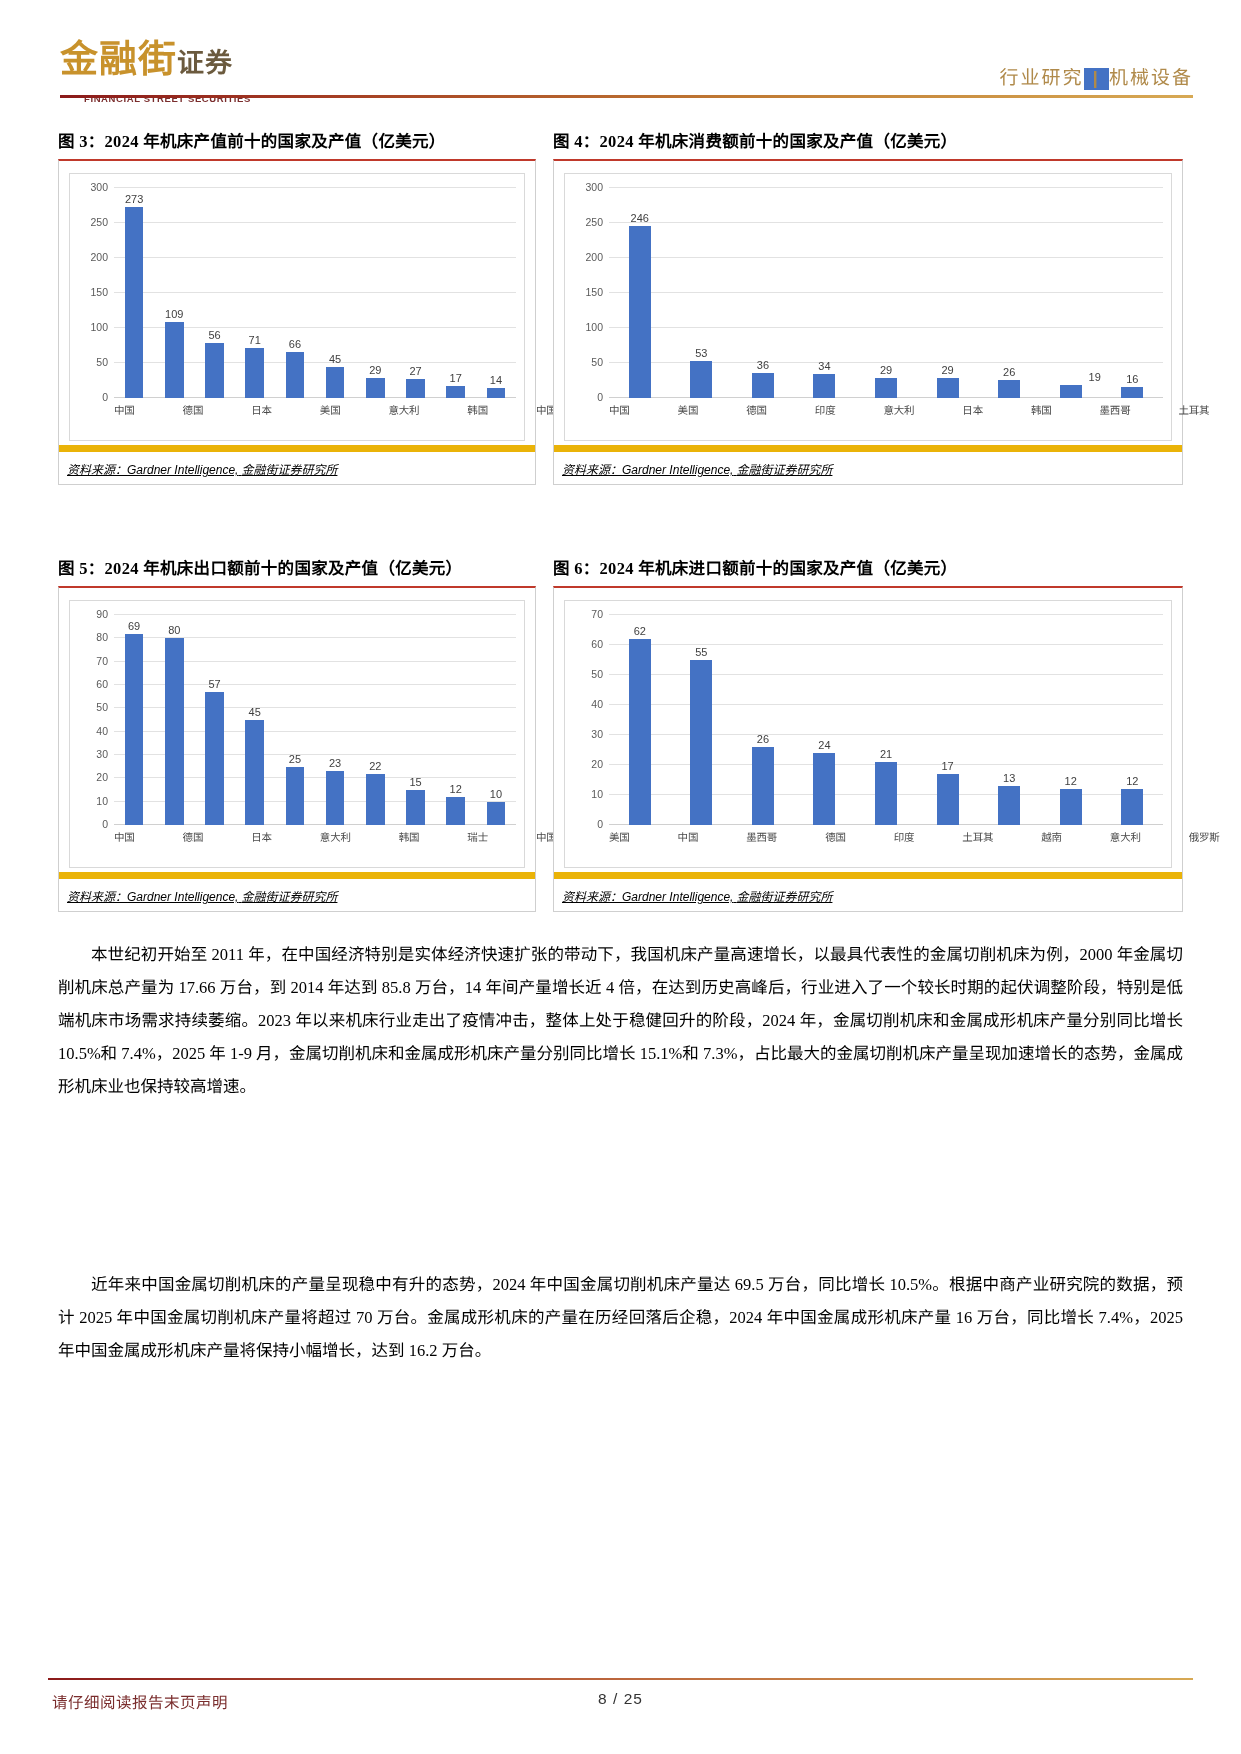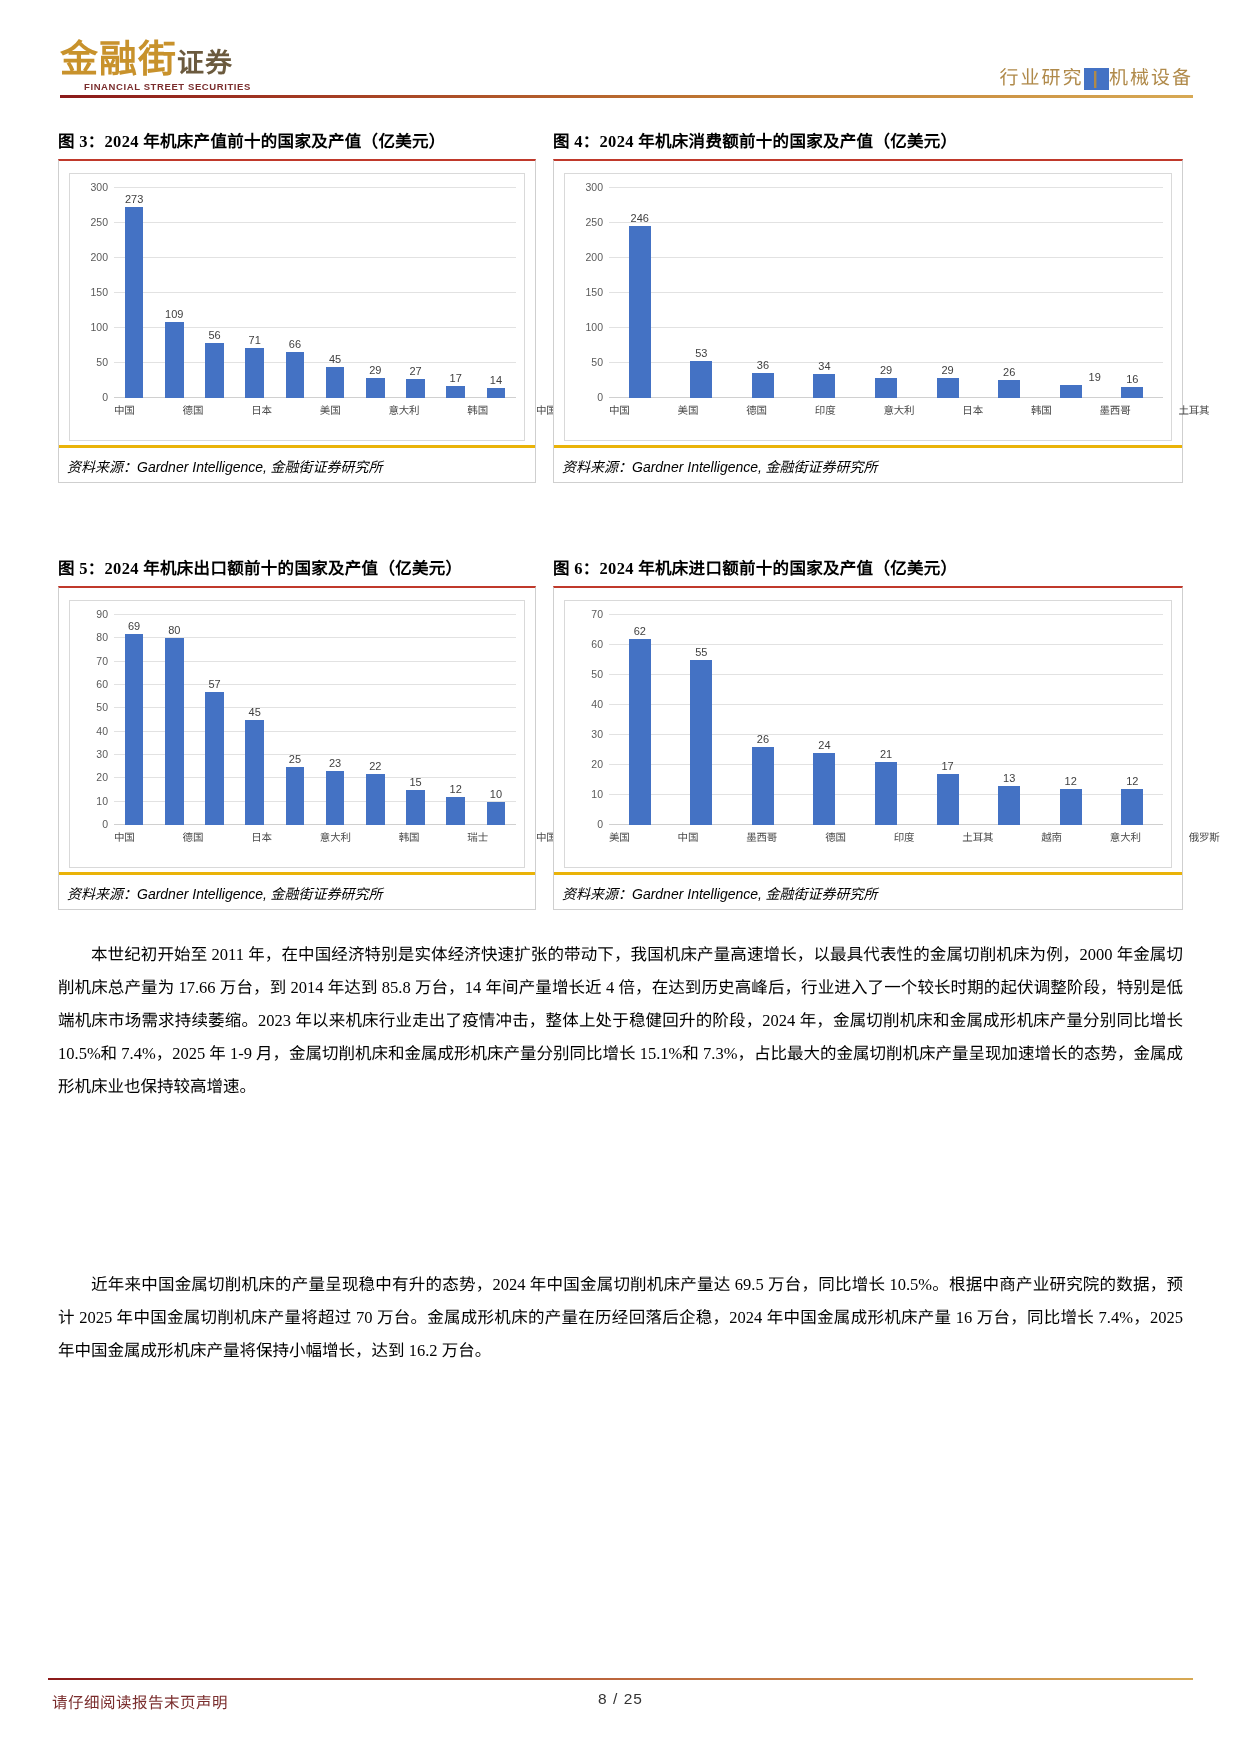--- a/index.html
+++ b/index.html
@@ -48,21 +48,21 @@
   .logo-cn .dark {
     color: #6b5a3e;
     font-size: 27px;
   }
   .logo-en {
     font-family: "Liberation Sans", sans-serif;
     font-size: 9.5px;
     font-weight: 700;
     letter-spacing: 0.6px;
     color: #7a2d2d;
-    margin-top: 3px;
+    margin-top: 15px;
     padding-left: 24px;
   }
   .header-right {
     position: absolute;
     right: 0;
     top: 24px;
     font-family: Liberation Mono, monospace;
     font-size: 19px;
     color: #b08a4a;
     letter-spacing: 2px;
@@ -102,26 +102,27 @@
     box-sizing: border-box;
   }
   .chart-area {
     position: relative;
     box-sizing: border-box;
     border: 1px solid #d9d9d9;
     margin: 12px 10px 4px 10px;
     background: #fff;
   }
   .fig-source {
-    border-top: 3px solid #eab308;
+    border-top: 7px solid #eab308;
     font-family: "Liberation Serif", serif;
     font-style: italic;
-    font-size: 14px;
+    font-size: 12px;
     padding: 8px 4px 6px 8px;
     white-space: nowrap;
+    text-decoration: underline;
   }
   .fig-source .src-en {
     font-family: "Liberation Sans", sans-serif;
     font-style: italic;
   }
 
   
   .plot {
     position: absolute;
     left: 44px;

